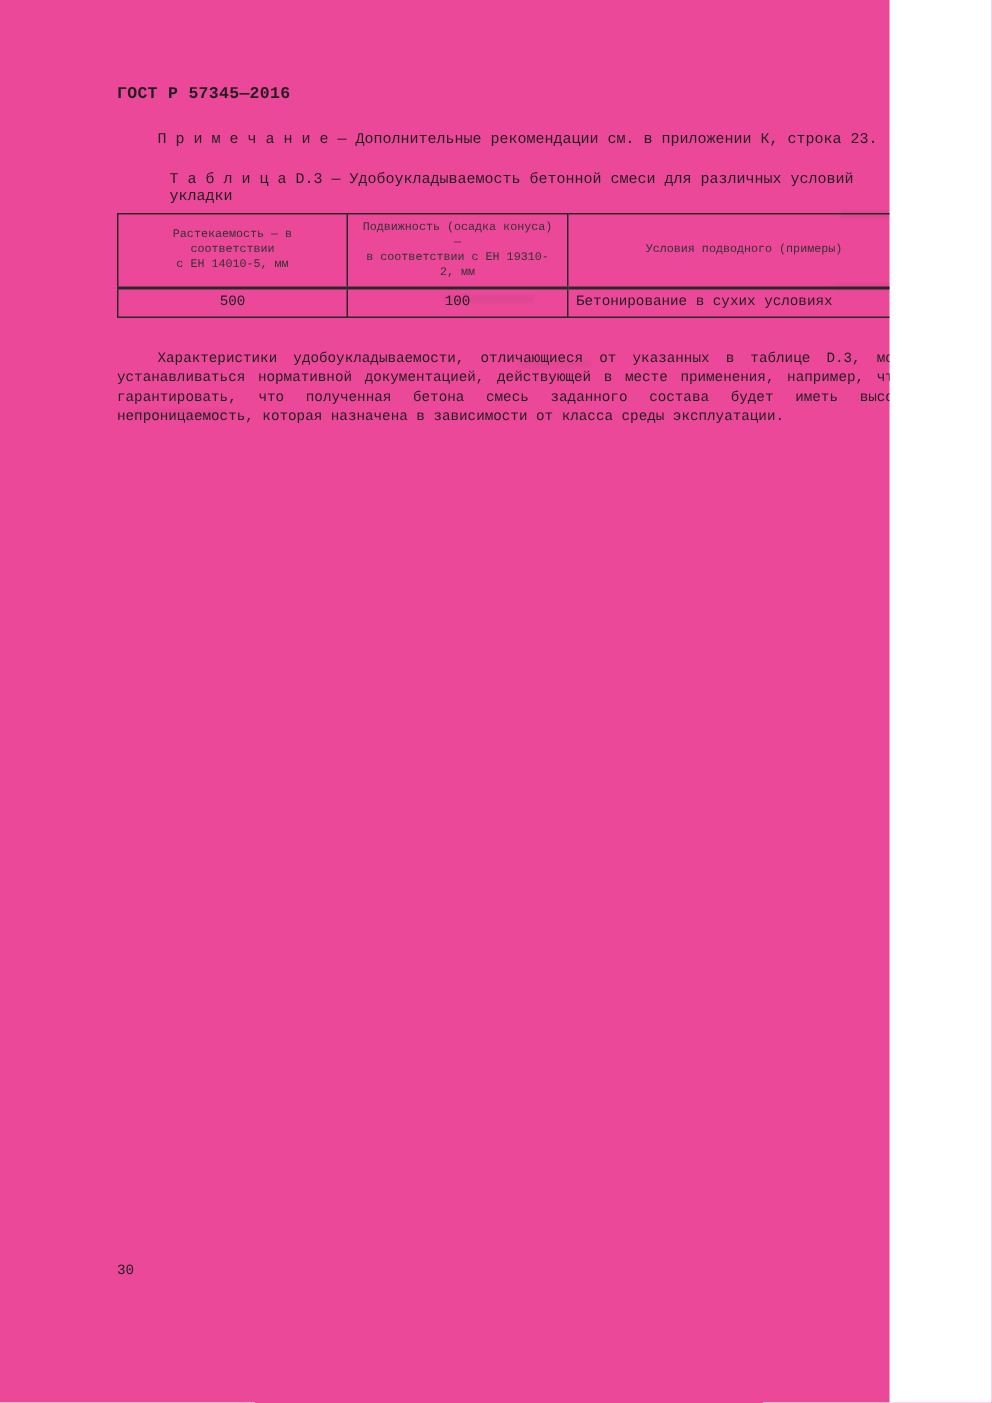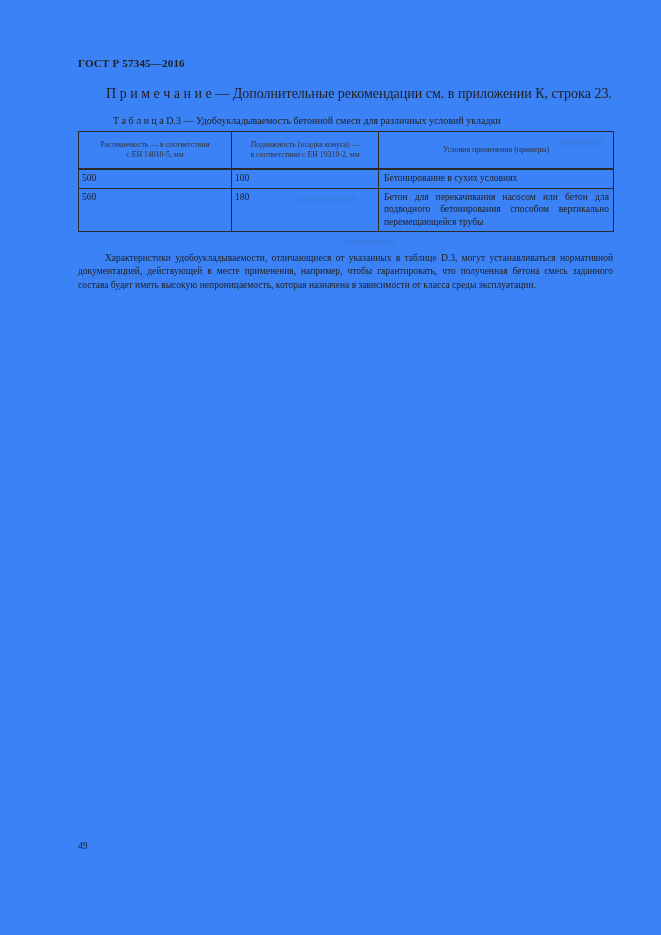--- a/index.html
+++ b/index.html
@@ -1,42 +1,42 @@
 <!DOCTYPE html>
 <html><head>
 <meta charset="utf-8">
 <style>
   html,body{margin:0;padding:0;background:#ffffff;}
   .page{
     position:relative;
-    width:661px;height:935px;
-    background:#3b82f6;
-    font-family:Liberation Serif, serif;
+    width:593px;height:935px;
+    background:#ec4899;
+    font-family:Liberation Mono, monospace;
     color:#1f1f1f;
     overflow:hidden;
   }
   .content{position:absolute;left:78px;top:57px;width:535px;}
   .doc-header{font-size:11px;font-weight:bold;letter-spacing:.2px;}
-  .note{margin-top:19px;font-size:14px;text-indent:27px;line-height:11px;text-align:center;}
+  .note{margin-top:19px;font-size:10px;text-indent:27px;line-height:11px;}
   .caption{margin-top:16px;font-size:10px;line-height:11px;margin-left:35px;}
   table.d3{
     margin-top:5px;width:535px;border-collapse:collapse;table-layout:fixed;
   }
   table.d3 th{
     border:1px solid #2a2a2a;border-bottom:2px solid #2a2a2a;
     font-weight:normal;font-size:7.8px;line-height:10px;
     text-align:center;vertical-align:middle;
     padding:4px 8px;height:28px;white-space:pre-line;color:#333;
   }
   table.d3 td{
     border:1px solid #2a2a2a;
     font-size:9.5px;line-height:12.6px;
     vertical-align:top;padding:2px 3px 3px 3px;
   }
-  table.d3 td.num{}
+  table.d3 td.num{text-align:center;}
   table.d3 td.cond{text-align:justify;padding-left:5px;padding-right:4px;}
   .paras{margin-top:20px;}
   .paras p{margin:0;font-size:9.5px;line-height:13.1px;text-align:justify;text-indent:27px;}
   .pagenum{position:absolute;left:78px;top:841px;font-size:9.5px;}
   .ghost{position:absolute;background:rgba(60,60,60,0.07);filter:blur(1px);border-radius:2px;}
 </style>
 </head>
 <body>
 
 <div class="page">
@@ -60,38 +60,33 @@
         <col style="width:153px">
         <col style="width:147px">
         <col style="width:235px">
       </colgroup>
       <thead>
         <tr>
           <th>Растекаемость — в соответствии
 с ЕН 14010-5, мм</th>
           <th>Подвижность (осадка конуса) —
 в соответствии с ЕН 19310-2, мм</th>
-          <th>Условия применения (примеры)</th>
+          <th>Условия подводного (примеры)</th>
         </tr>
       </thead>
       <tbody>
           <tr>
             <td class="num">500</td>
             <td class="num">100</td>
             <td class="cond">Бетонирование в сухих условиях</td>
-          </tr>
-          <tr>
-            <td class="num">560</td>
-            <td class="num">180</td>
-            <td class="cond">Бетон для перекачивания насосом или бетон для подводного бетонирования способом вертикально перемещающейся трубы</td>
           </tr>
         </tbody>
     </table>
 
     <div class="paras">
       <p>Характеристики удобоукладываемости, отличающиеся от указанных в таблице D.3, могут устанавливаться нормативной документацией, действующей в месте применения, например, чтобы гарантировать, что полученная бетона смесь заданного состава будет иметь высокую непроницаемость, которая назначена в зависимости от класса среды эксплуатации.</p>
     </div>
 
   </div>
 
-  <div class="pagenum">49</div>
+  <div class="pagenum">30</div>
 
 </div>
 
 </body></html>

